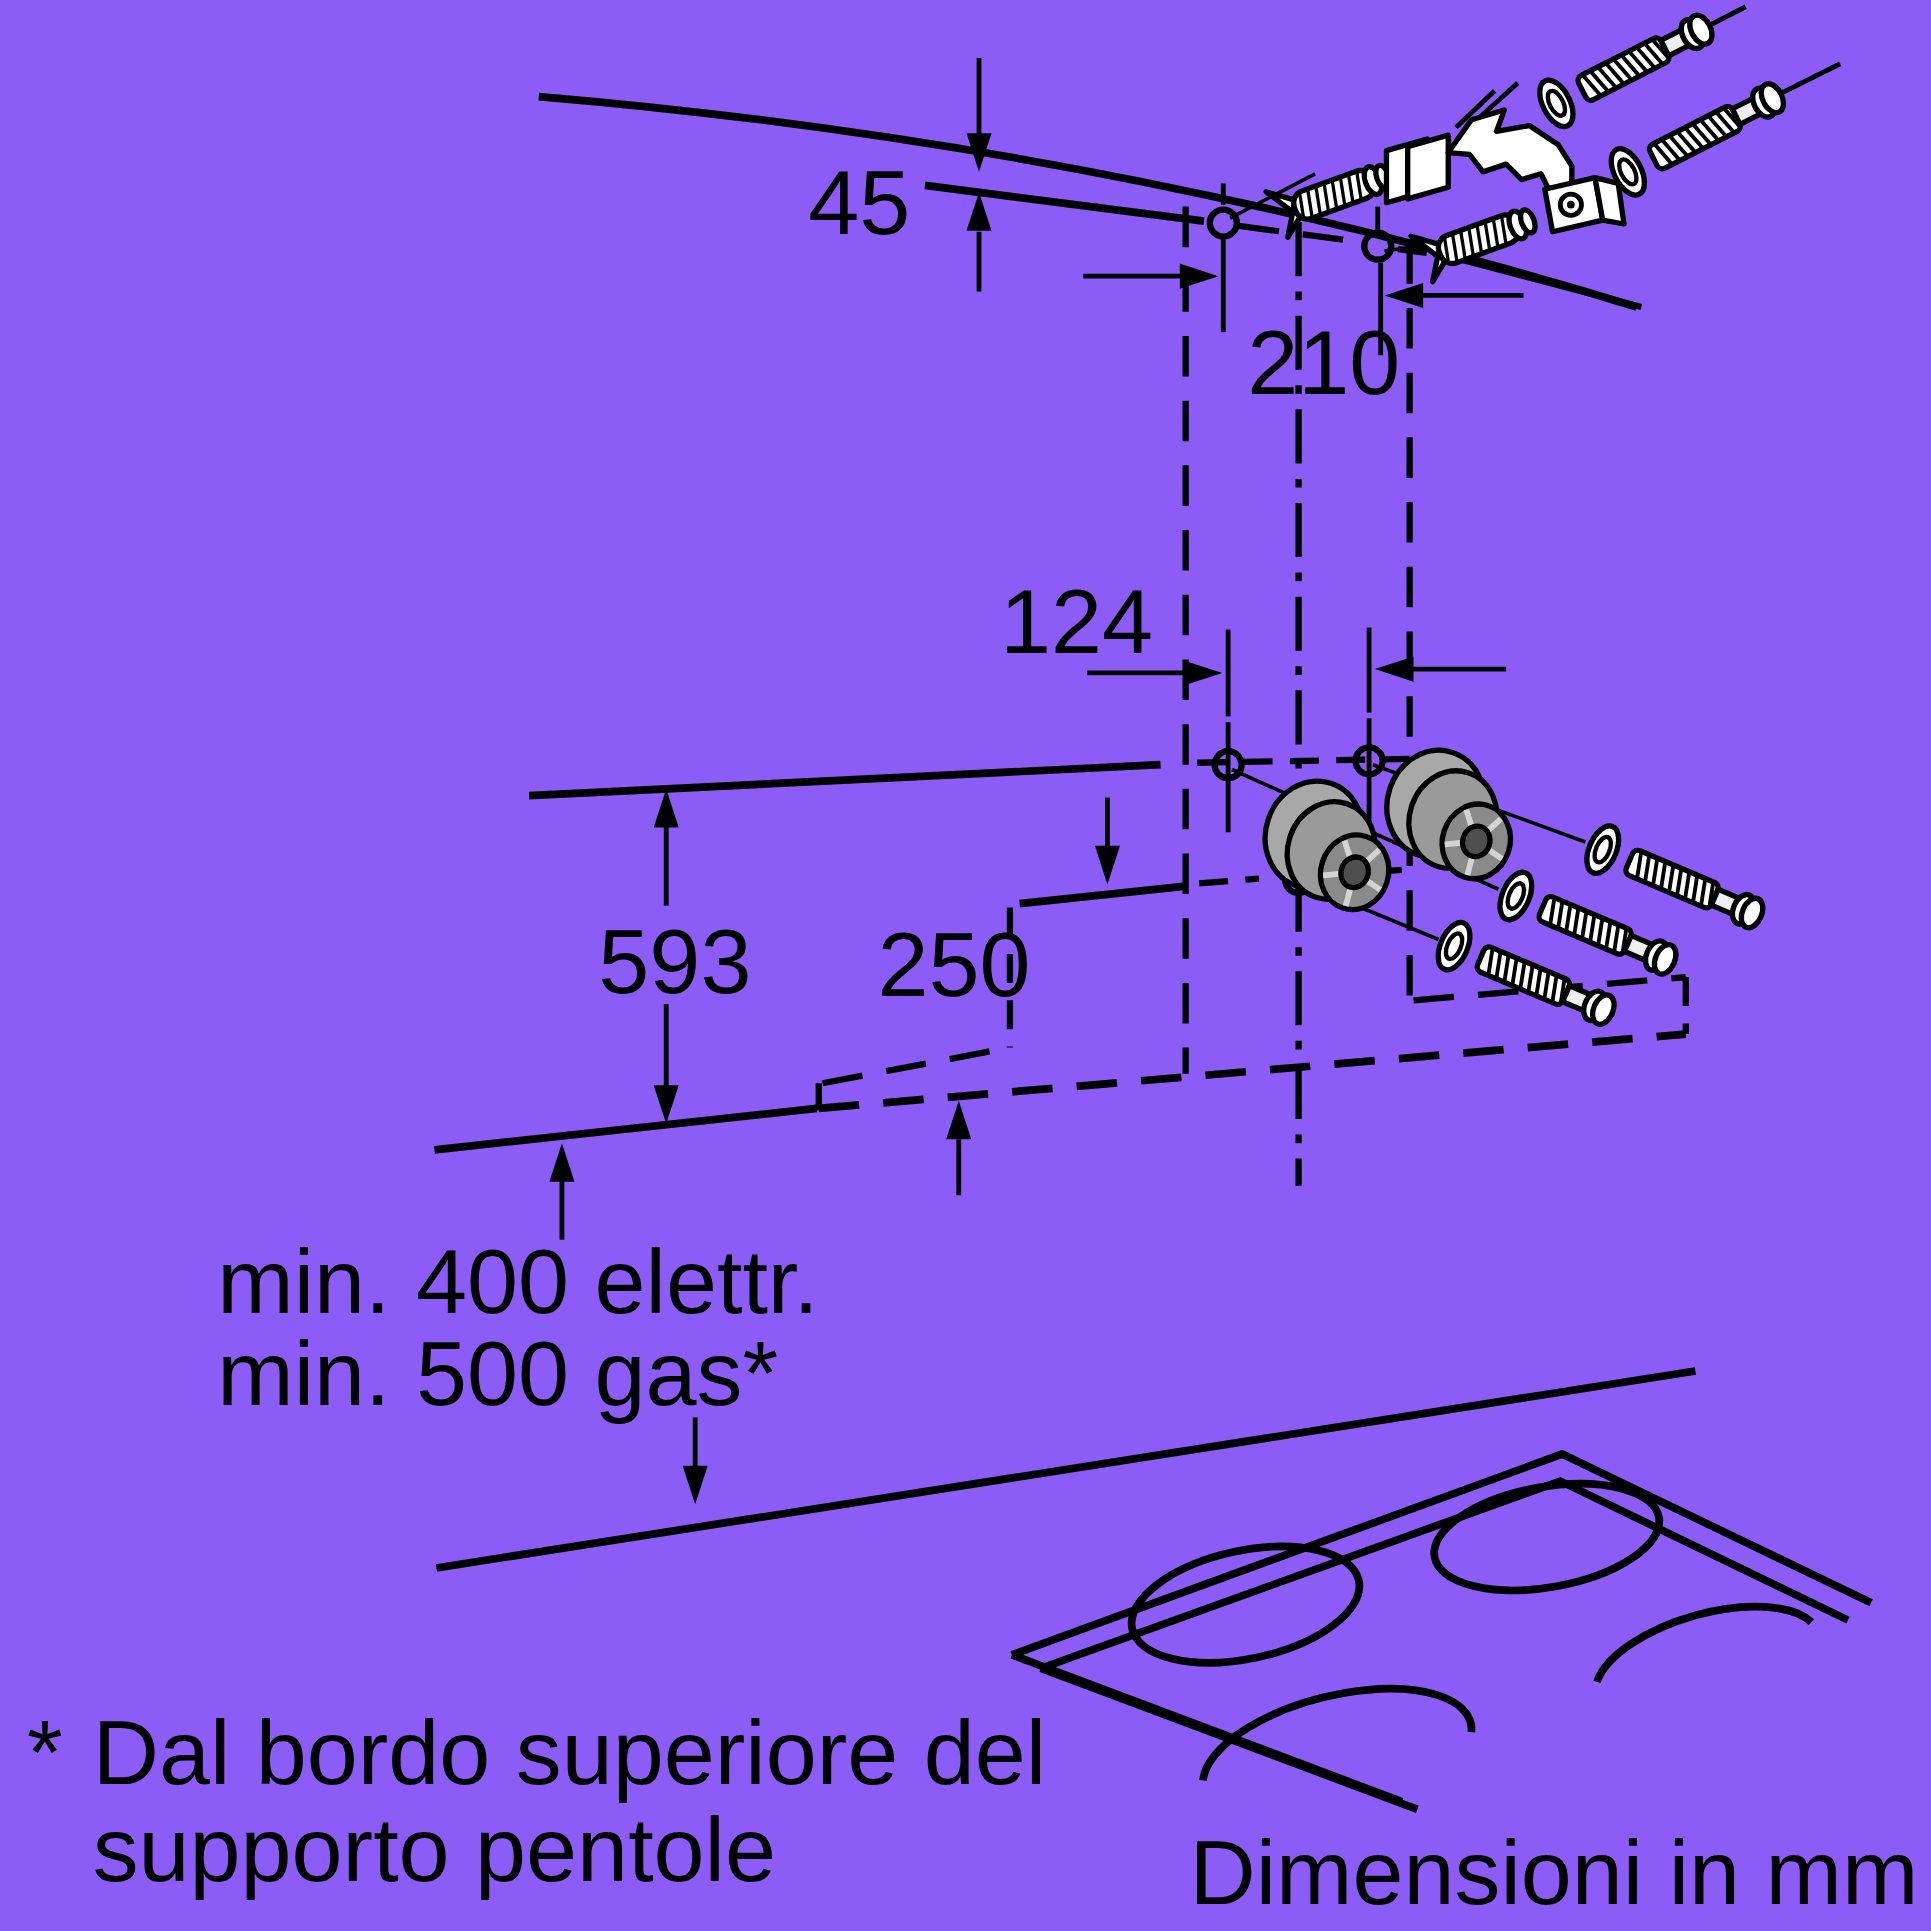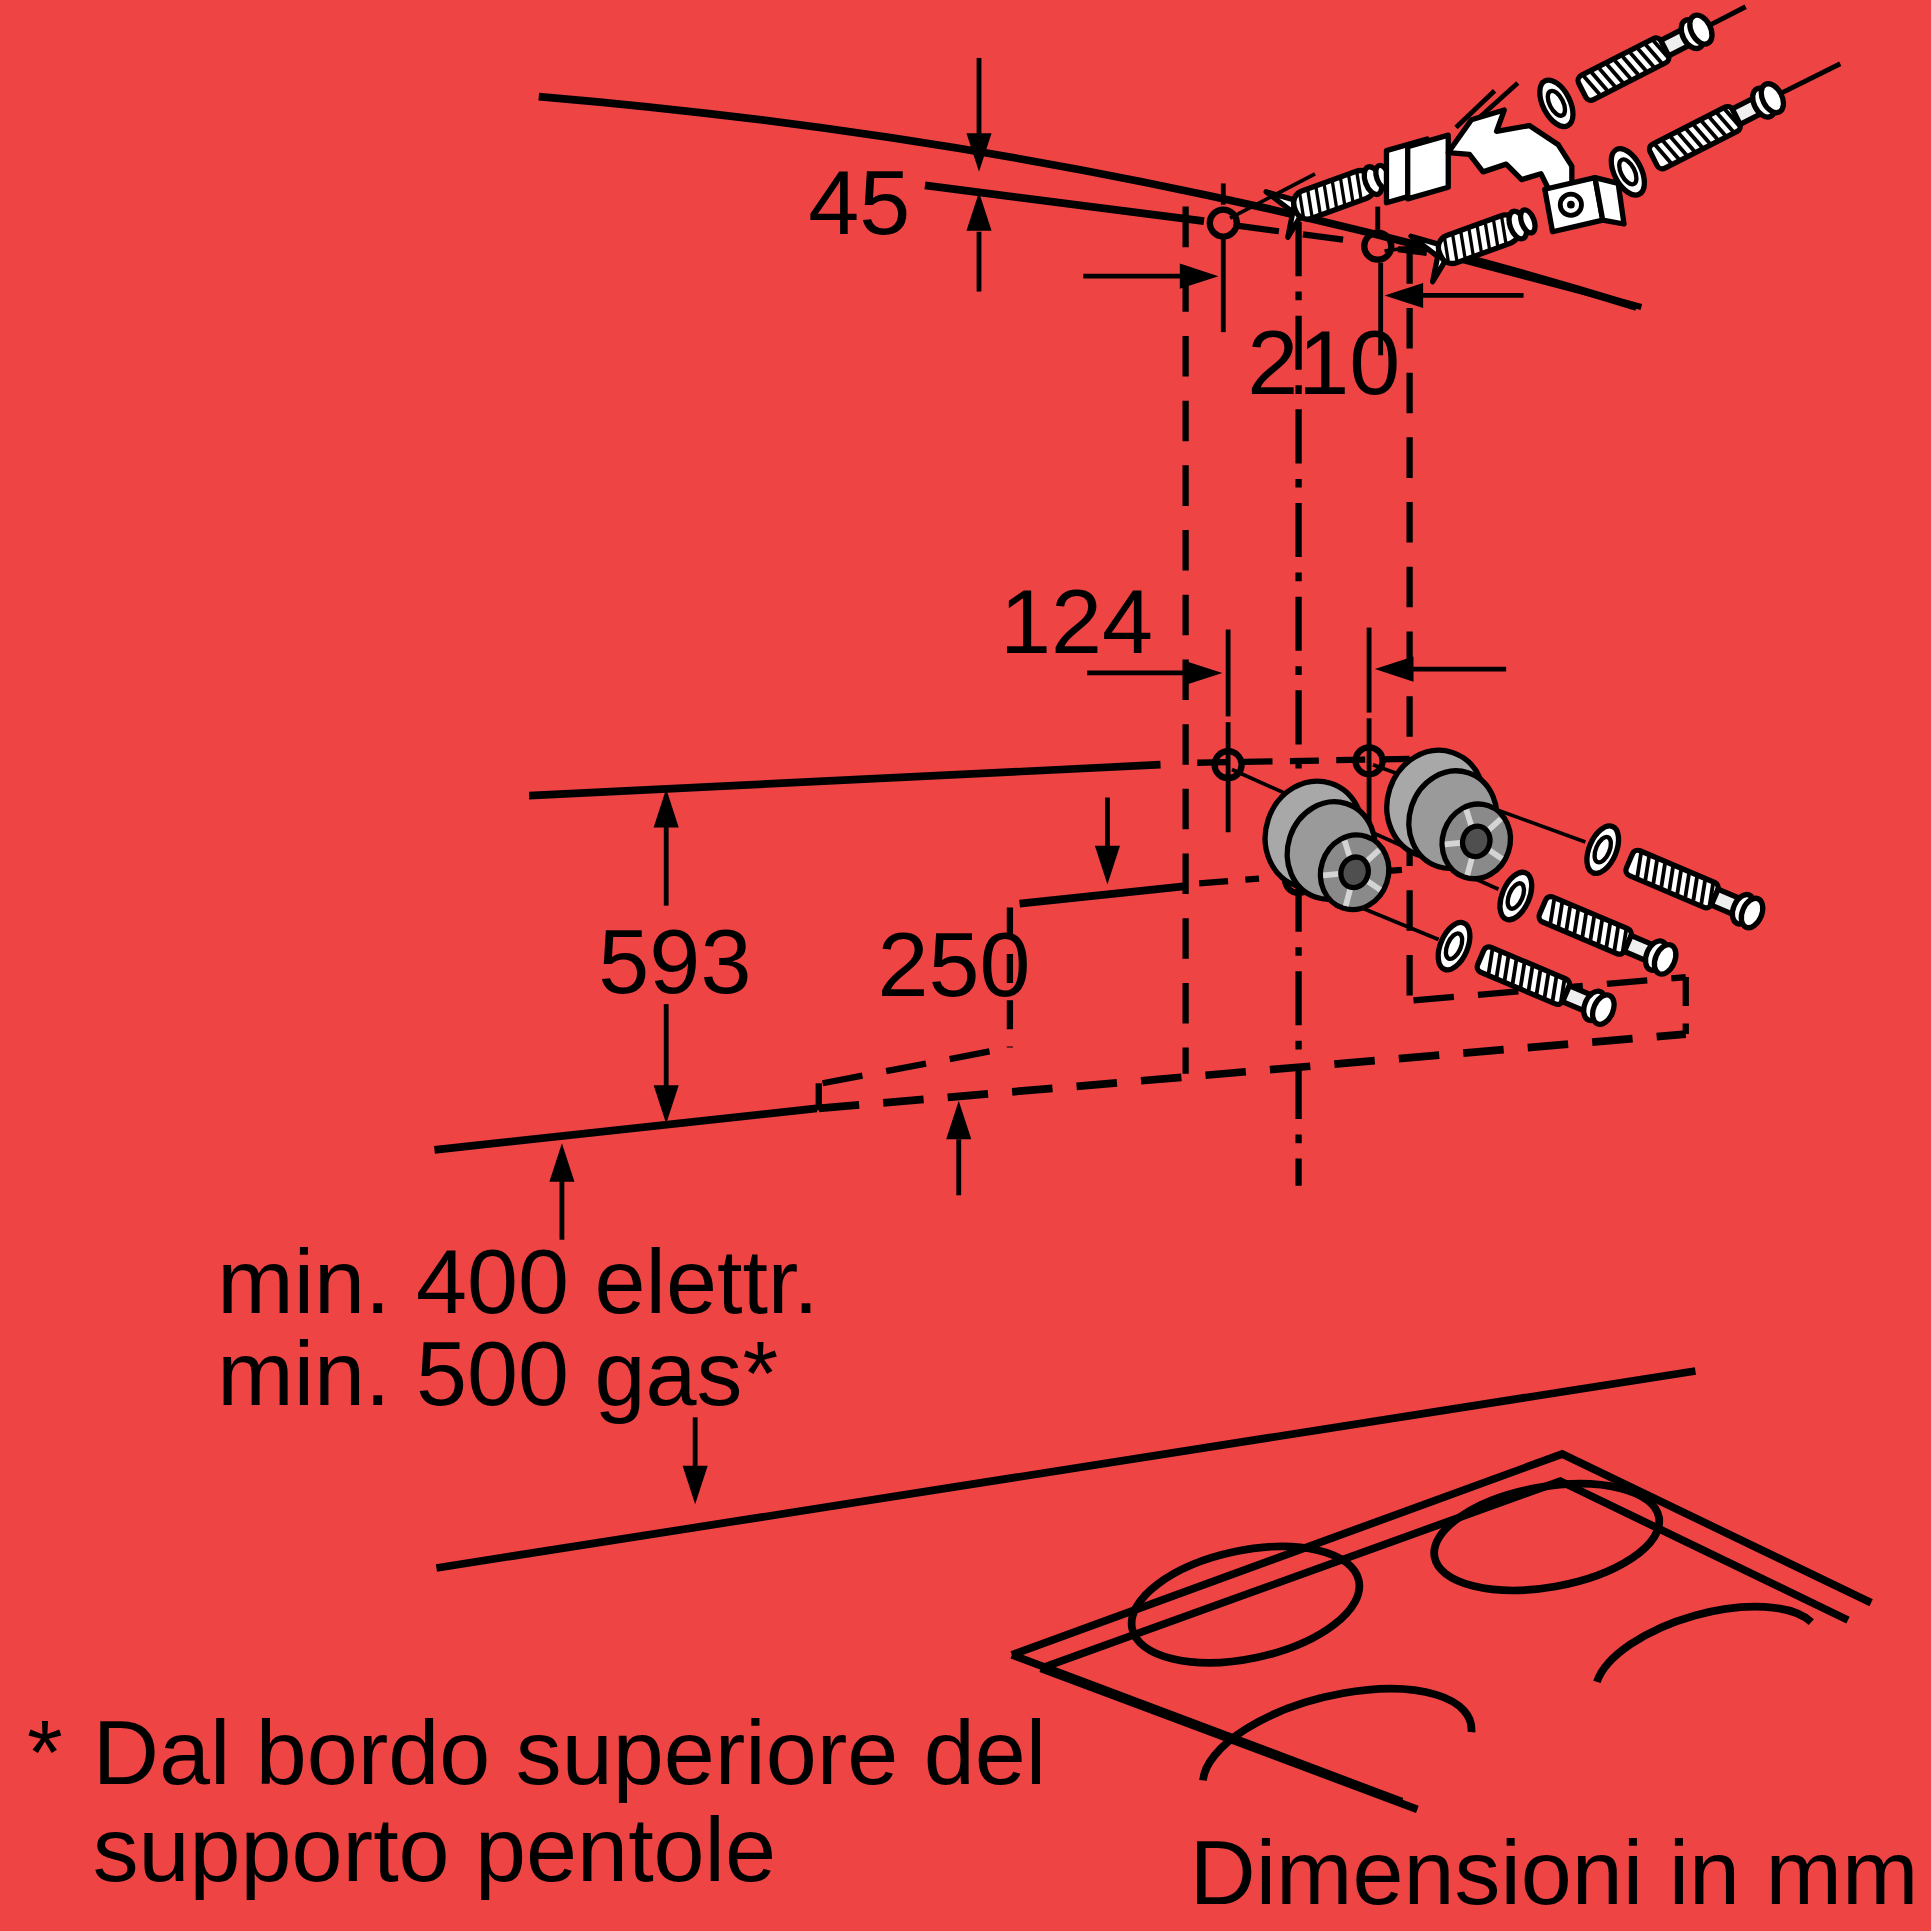--- a/index.html
+++ b/index.html
@@ -1,16 +1,16 @@
 <!DOCTYPE html>
 <html><head>
 <meta charset="utf-8">
 <style>
   html,body{margin:0;padding:0;background:#fff;}
-  .stage{width:1931px;height:1931px;background:#ef4444;position:relative;overflow:hidden;}
+  .stage{width:1931px;height:1931px;background:#8b5cf6;position:relative;overflow:hidden;}
   svg{display:block;}
   .lbl{font-family:"Liberation Sans","DejaVu Sans",sans-serif;font-size:95px;fill:#000;}
   .ln{stroke:#000;fill:none;}
   .w7{stroke-width:8;}
   .w6{stroke-width:6.5;}
   .w5{stroke-width:5;}
   .thin{stroke-width:3.8;}
   .dash1{stroke-dasharray:42 25;}
   .dash2{stroke-dasharray:30 18;}
   .dashdot{stroke-dasharray:56 16 9 16;}

